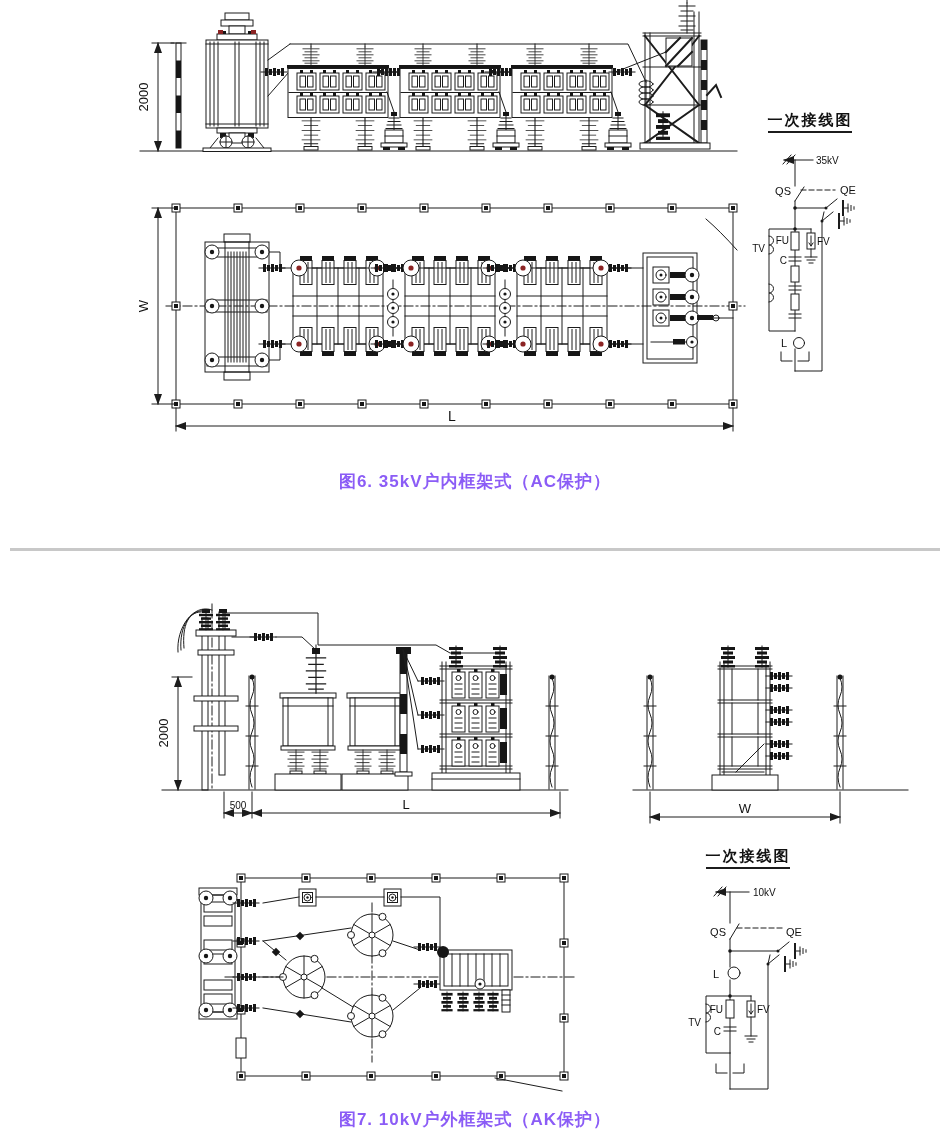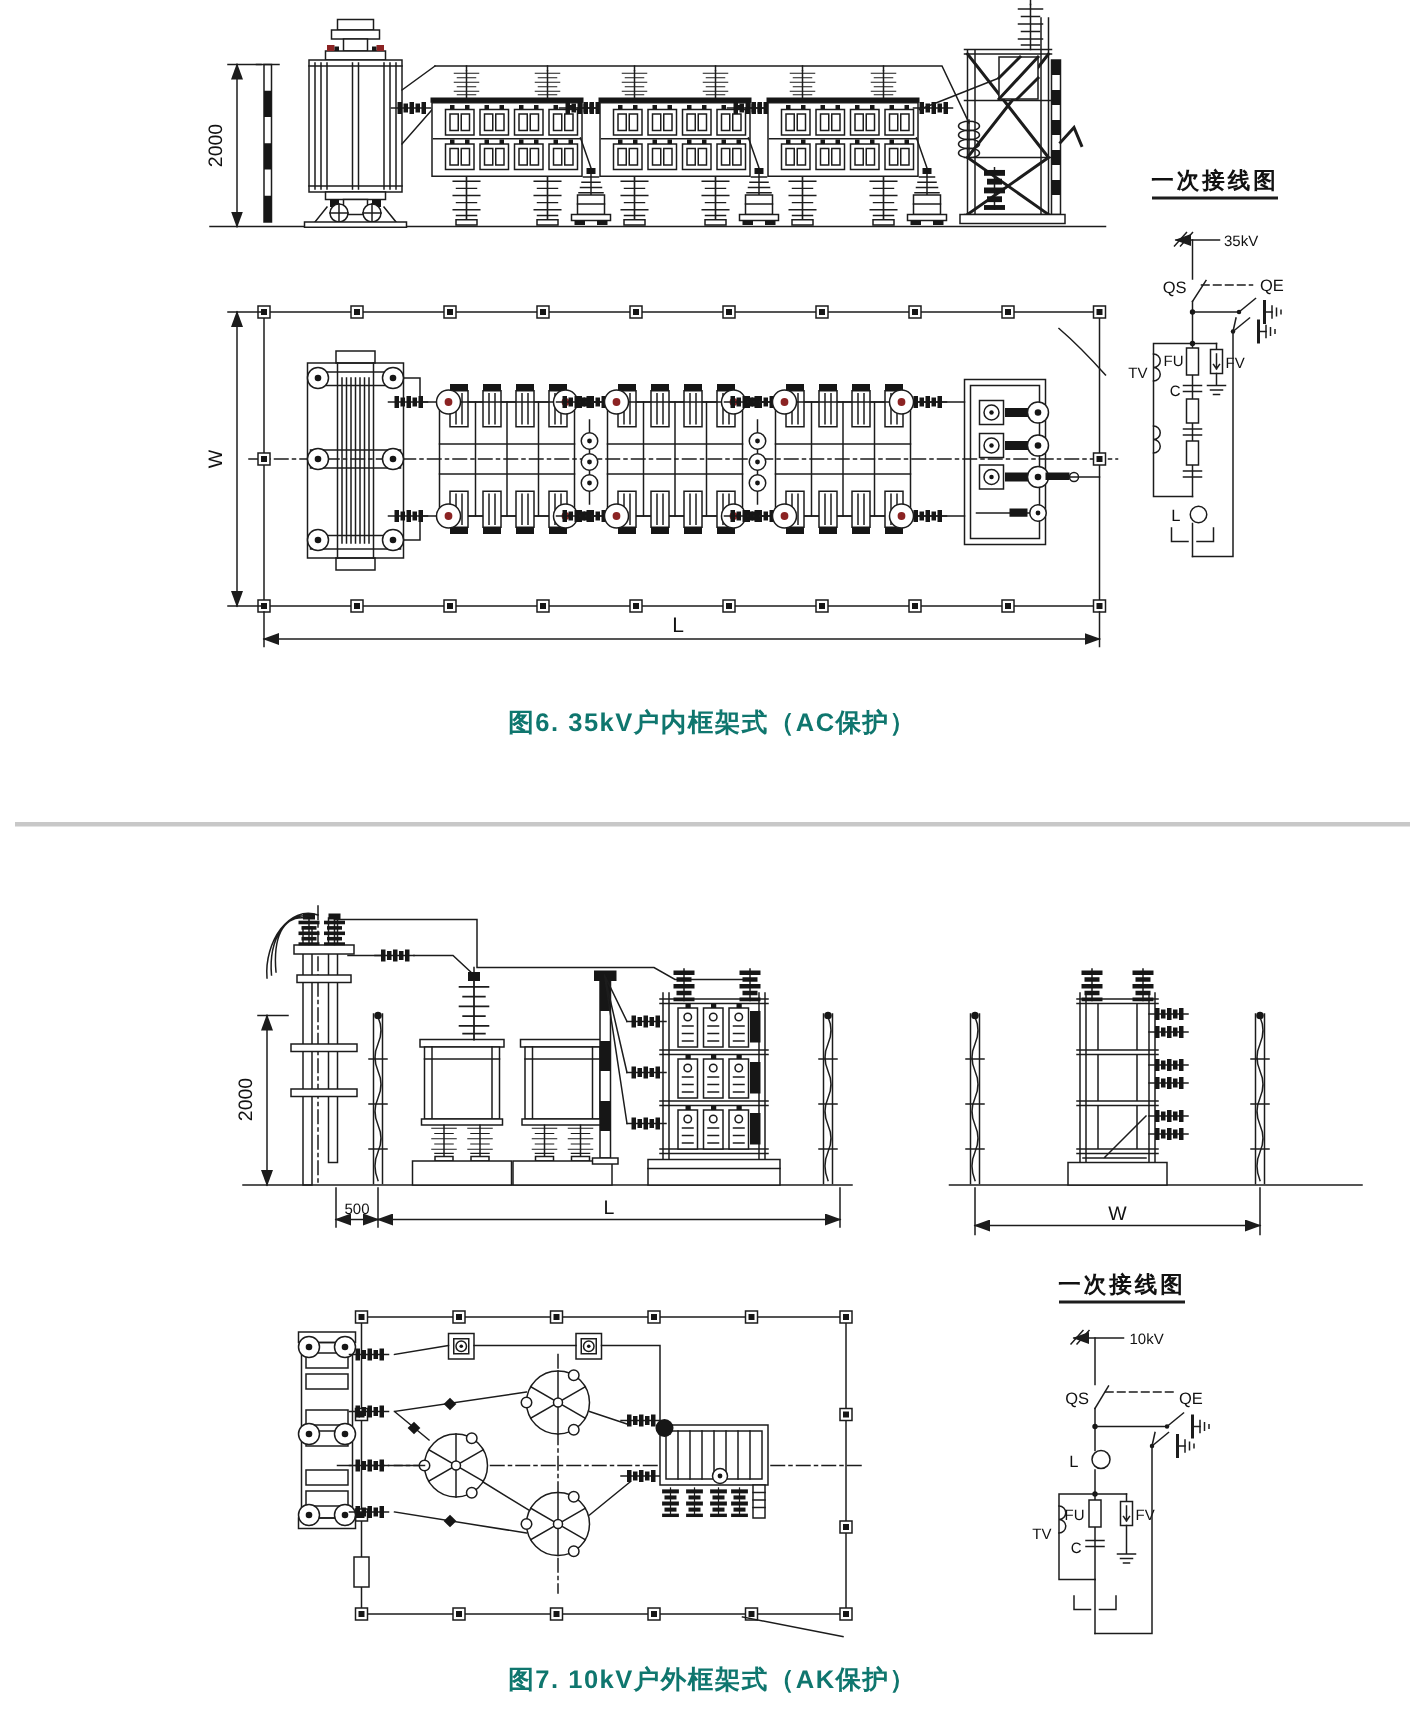--- a/index.html
+++ b/index.html
@@ -1,19 +1,19 @@
 <!DOCTYPE html>
 <html><head>
 <meta charset="utf-8">
 <style>
   html,body{margin:0;padding:0;background:#fff}
   .page{position:relative;width:950px;height:1145px;background:#ffffff;overflow:hidden;
         font-family:"Liberation Sans",sans-serif}
   .caption{position:absolute;left:0;width:100%;text-align:center;
-           font:bold 17px "Liberation Sans",sans-serif;color:#0f766e;letter-spacing:1px}
+           font:bold 17px "Liberation Sans",sans-serif;color:#8b5cf6;letter-spacing:1px}
   #cap6{top:470px}
   #cap7{top:1108px}
   .divider{position:absolute;left:10px;top:548px;width:930px;height:3px;background:#c8c8c8}
   svg{position:absolute;left:0}
   #fig6{top:0}
   #fig7{top:560px}
   
   .s{stroke:#1c1c1c;fill:none;stroke-width:1;stroke-linecap:square}
   .s2{stroke:#1c1c1c;fill:none;stroke-width:2;stroke-linecap:square}
   .sf{fill:#161616;stroke:none}

